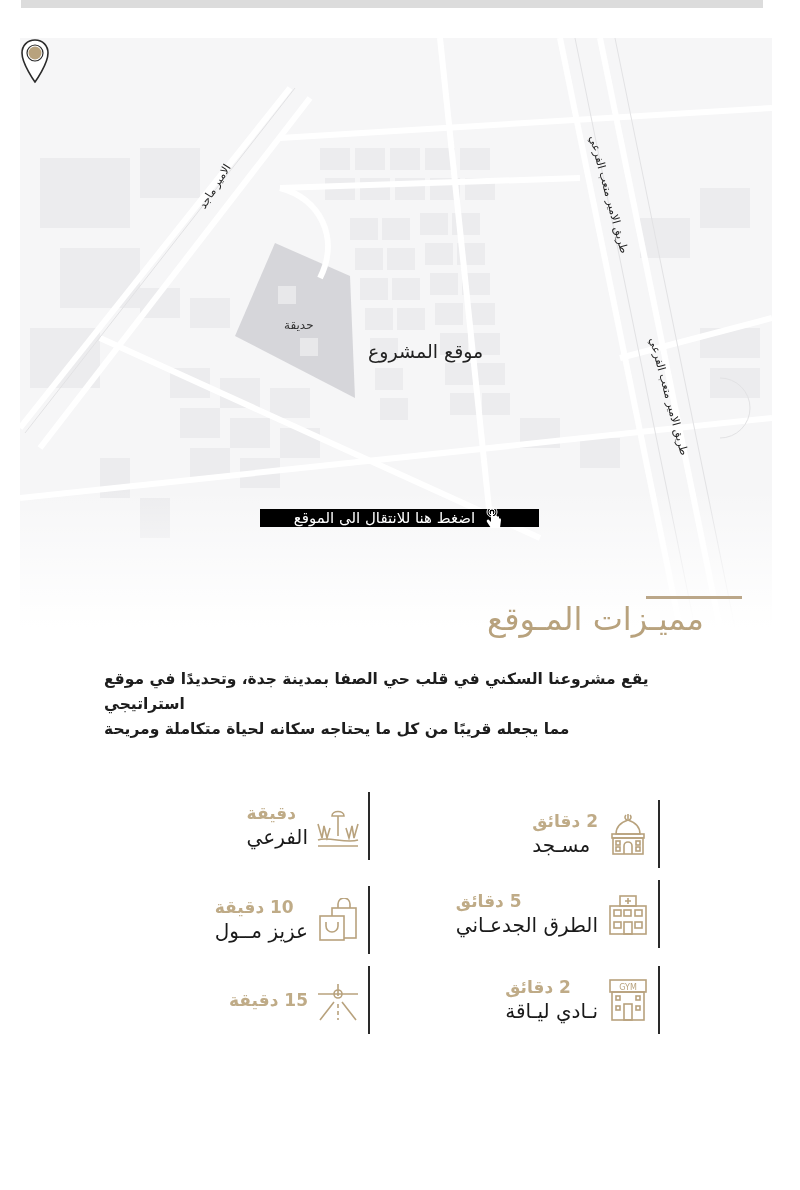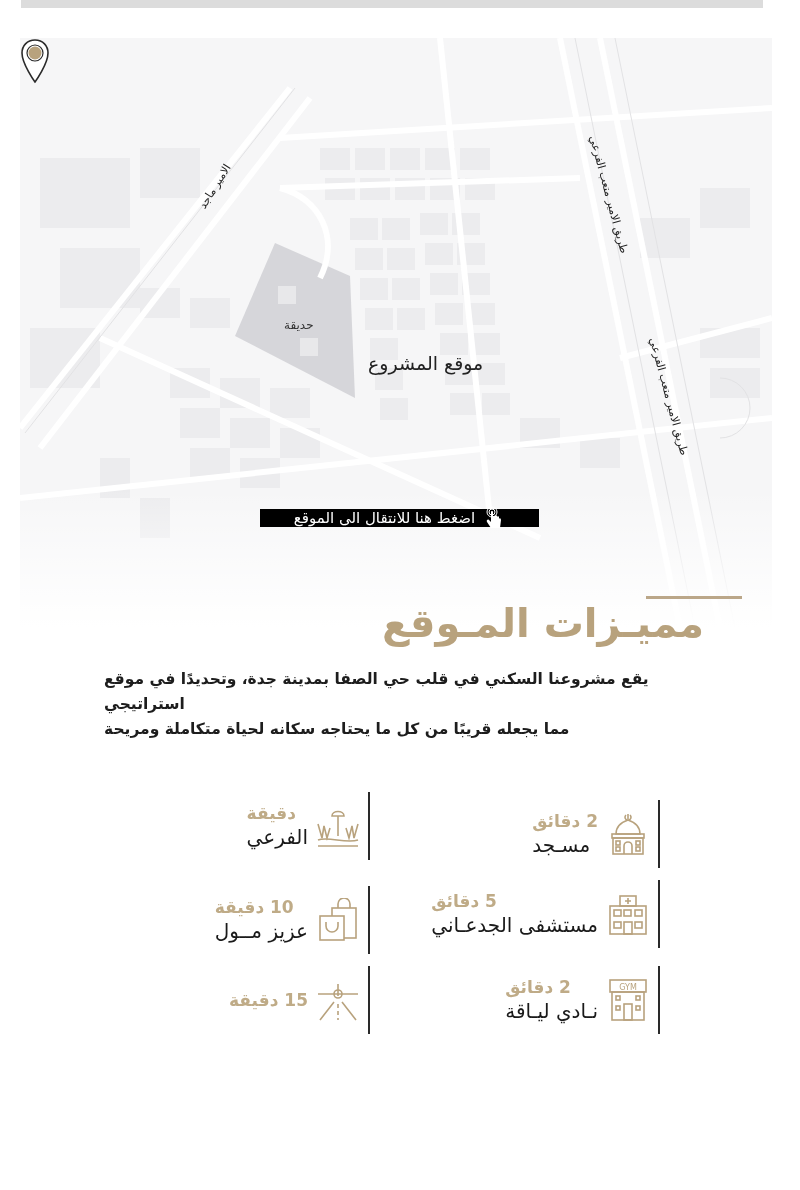--- a/index.html
+++ b/index.html
@@ -3,26 +3,26 @@
 <meta charset="utf-8">
 <style>
   html,body{margin:0;padding:0;}
   body{width:800px;height:1190px;background:#ffffff;position:relative;overflow:hidden;font-family:"DejaVu Sans",sans-serif;}
   .topbar{position:absolute;left:21px;top:0;width:742px;height:8px;background:#dcdcdc;}
   .map{position:absolute;left:20px;top:38px;width:752px;height:590px;background:#f6f6f7;overflow:hidden;}
   .map svg{position:absolute;left:0;top:0;}
   .map-fade{position:absolute;left:0;bottom:0;width:100%;height:140px;background:linear-gradient(to bottom,rgba(255,255,255,0),#ffffff);}
   .road-label{position:absolute;font-size:11px;color:#222;white-space:nowrap;direction:rtl;}
   .park-label{position:absolute;left:264px;top:280px;font-size:12px;color:#333;direction:rtl;}
-  .project-label{position:absolute;left:348px;top:314px;font-size:19px;color:#222;direction:rtl;white-space:nowrap;}
+  .project-label{position:absolute;left:348px;top:302px;font-size:19px;color:#222;direction:rtl;white-space:nowrap;}
   .pin{position:absolute;left:392px;top:342px;width:30px;height:48px;}
   .cta{position:absolute;left:260px;top:509px;width:279px;height:18px;background:#000;color:#fff;display:flex;align-items:center;justify-content:center;gap:8px;direction:rtl;font-size:15px;cursor:pointer;}
   .cta .hand{width:22px;height:24px;}
   .accent-line{position:absolute;left:646px;top:596px;width:96px;height:3px;background:#bba789;}
-  .section-title{position:absolute;right:96px;top:600px;font-size:40px;font-weight:bold;color:#b8a27d;direction:rtl;white-space:nowrap;}
+  .section-title{position:absolute;right:96px;top:600px;font-size:32px;font-weight:normal;color:#b8a27d;direction:rtl;white-space:nowrap;}
   .desc{position:absolute;right:96px;top:667px;width:600px;direction:rtl;text-align:left;font-size:15.5px;line-height:25px;color:#1d1d1d;font-weight:bold;}
   .amenity{position:absolute;display:flex;align-items:center;direction:rtl;}
   .amenity .vline{width:2px;height:68px;background:#2a2a2a;}
   .amenity .icon{width:44px;height:44px;margin:0 8px 0 8px;}
   .amenity .text{display:flex;flex-direction:column;align-items:flex-end;}
   .amenity .time{font-size:17px;color:#bfab87;font-weight:bold;line-height:22px;direction:rtl;}
   .amenity .name{font-size:20px;color:#1a1a1a;line-height:26px;direction:rtl;}
 </style>
 </head>
 <body>
@@ -177,21 +177,21 @@
       <rect x="8" y="18" width="7" height="6"></rect>
         <rect x="18" y="18" width="7" height="6"></rect>
         <rect x="29" y="18" width="7" height="6"></rect>
       <rect x="8" y="30" width="7" height="6"></rect>
         <rect x="29" y="30" width="7" height="6"></rect>
       <rect x="18" y="30" width="8" height="12"></rect>
     </g>
   </svg>
   <div class="text">
     <div class="time">5 دقائق</div>
-    <div class="name">مستشفى الجدعـاني</div>
+    <div class="name">الطرق الجدعـاني</div>
   </div>
 </div>
 
 <div class="amenity" style="right:140px;top:966px;">
   <div class="vline"></div>
   <svg class="icon" viewBox="0 0 44 44">
     <g fill="none" stroke="#b8a27d" stroke-width="1.6">
       <rect x="4" y="2" width="36" height="12"></rect>
       <rect x="6" y="14" width="32" height="28"></rect>
       <rect x="10" y="18" width="4" height="4"></rect>

